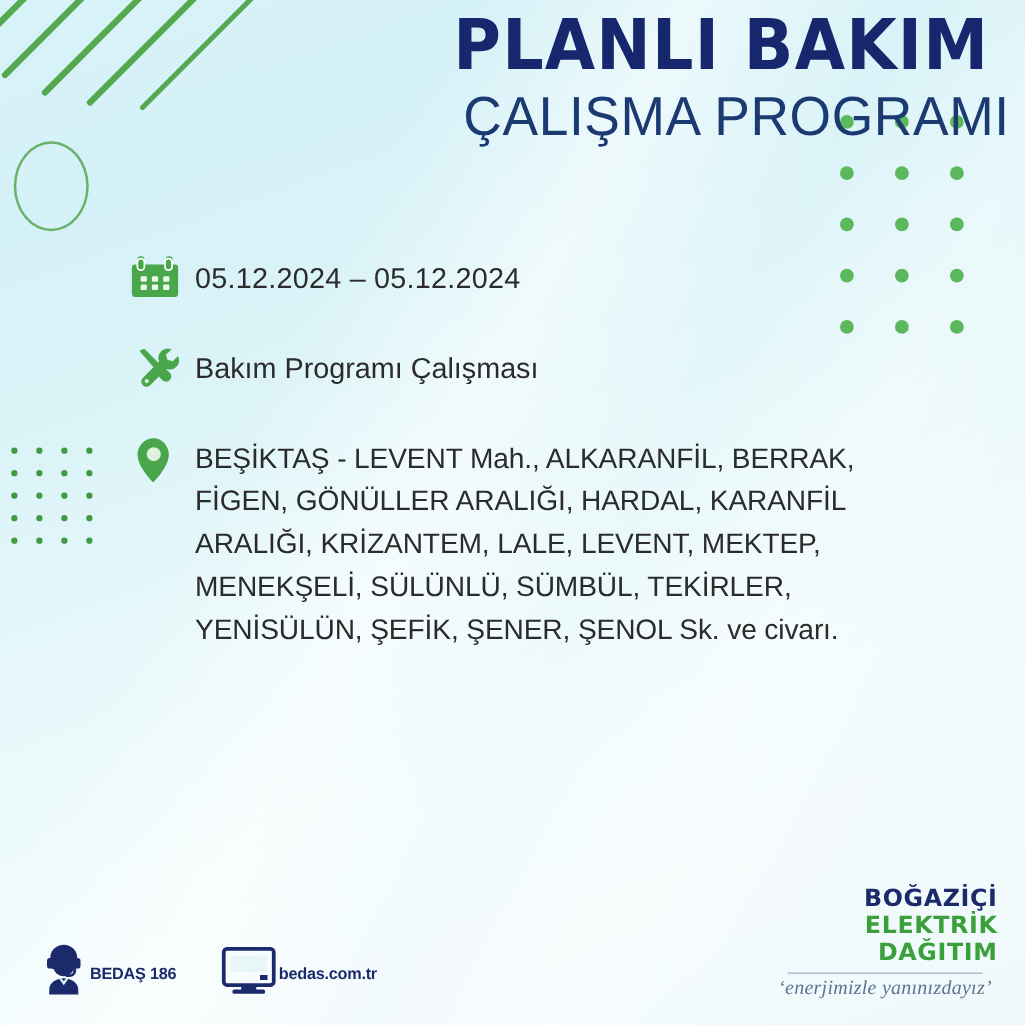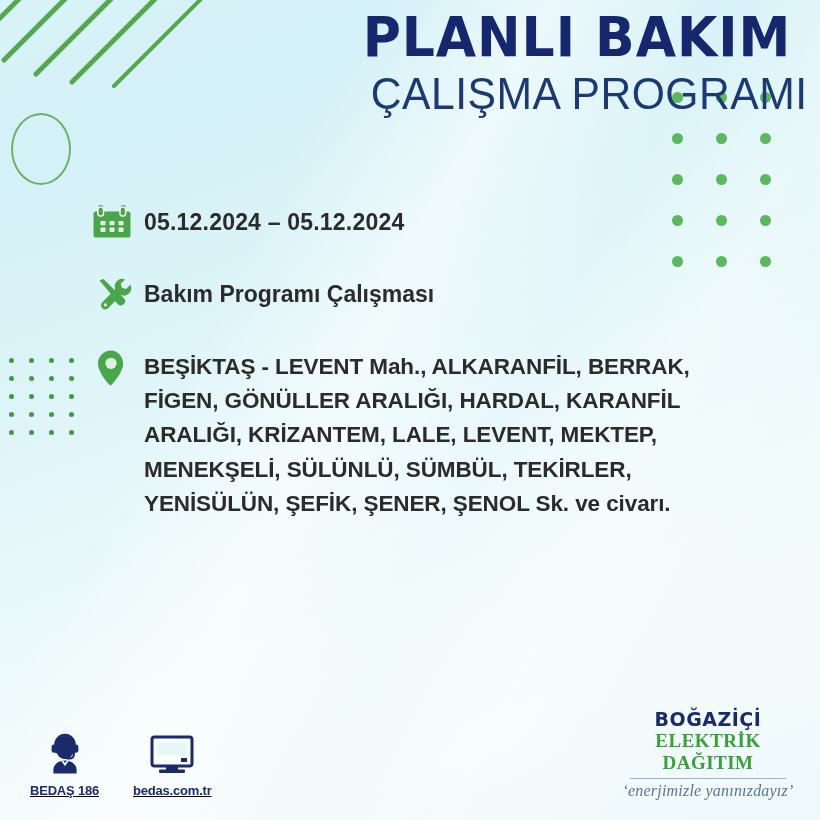--- a/index.html
+++ b/index.html
@@ -71,60 +71,61 @@
     font-weight:400;
     font-size:44px;
     letter-spacing:.5px;
     color:#1b3a72;
     line-height:1.15;
     margin-top:4px;
     transform:scaleX(.97);
   }
 
   
-  #info { position:absolute; left:92px; top:200px; width:660px;font-weight:bold; }
+  #info { position:absolute; left:104px; top:200px; width:660px; }
   .row { display:flex; align-items:flex-start; margin-bottom:24px; }
   .row .ico { width:52px; min-width:52px; height:48px; display:flex; align-items:flex-start; justify-content:flex-start; padding-top:2px; }
   .row .txt {
     font-family:"Liberation Sans", sans-serif;
     font-size:23px;
     color:#2b2b2b;
     line-height:1.46;
     padding-top:6px;
   }
   #row-date .txt, #row-time .txt { letter-spacing:.2px; }
   #row-address { margin-bottom:0; }
   #row-address .ico { padding-top:4px; }
   #row-address .txt { font-size:22.5px; line-height:1.52; letter-spacing:-.1px; max-width:600px; }
 
   
   #footer { position:absolute; bottom:0; left:0; width:820px; height:120px; }
   #contacts { position:absolute; left:30px; bottom:22px; display:flex; align-items:flex-end; }
-  .contact { display:flex; flex-direction:column; align-items:center; margin-right:34px;text-decoration:underline; }
+  .contact { display:flex; flex-direction:row; align-items:center; margin-right:34px; }
   .contact .cico { height:46px; display:flex; align-items:flex-end; justify-content:center; }
   .contact .clabel {
     margin-top:7px;
     font-family:"Liberation Sans", sans-serif;
     font-size:13px;
     font-weight:700;
     color:#1b2a6b;
     letter-spacing:-.2px;
     white-space:nowrap;
   }
 
   #brand { position:absolute; right:22px; bottom:20px; text-align:center; width:180px; }
   #brand .bl {
     font-family:"DejaVu Sans", sans-serif;
     font-weight:700;
     font-size:19px;
     letter-spacing:.5px;
     line-height:1.12;
+    text-align:right;
   }
   #brand .bl1 { color:#1b2a6b; }
-  #brand .bl2, #brand .bl3 { color:#3aa03a;font-family:Liberation Serif, serif; }
+  #brand .bl2, #brand .bl3 { color:#3aa03a; }
   #brand .rule { height:1px; background:#9fb0c9; margin:5px 12px 3px 12px; }
   #brand .tag {
     font-family:"Liberation Serif", serif;
     font-style:italic;
     font-size:16px;
     color:#5f7391;
     letter-spacing:.2px;
   }
 </style>
 </head>

